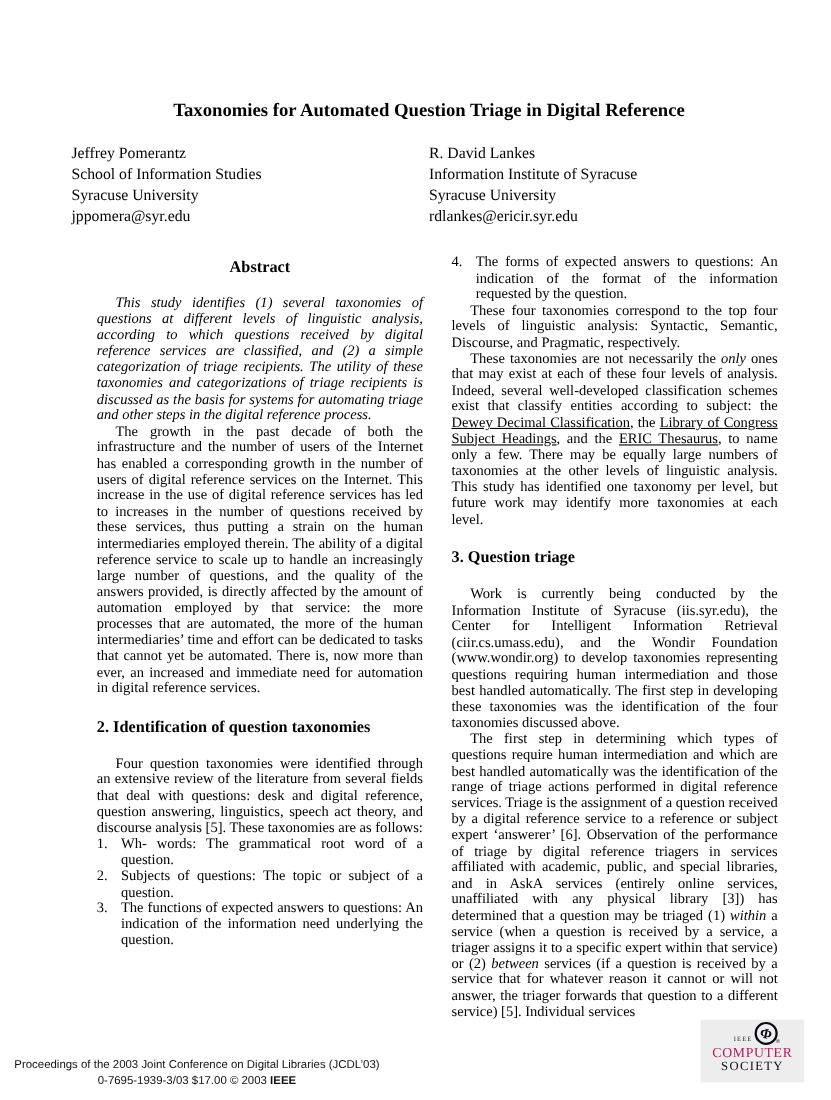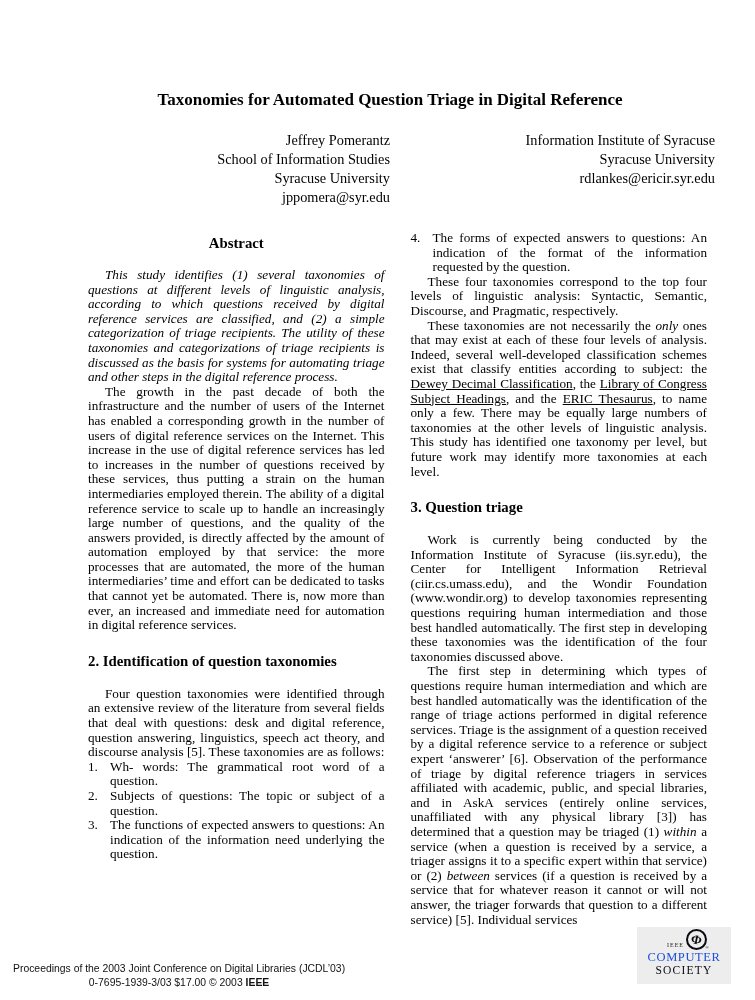--- a/index.html
+++ b/index.html
@@ -14,21 +14,21 @@
   .doc-title {
     text-align: center;
     font-weight: bold;
     font-size: 17px;
     margin: 0 60px;
   }
   .authors {
     display: flex;
     margin: 21px 40px 0 40px;
   }
-  .author-block { flex: 1; text-align: right; font-size: 14.3px; line-height: 19px; }
+  .author-block { flex: 1; text-align: left; font-size: 14.3px; line-height: 19px; }
   .author-name { font-style: normal; }
   .author-line { }
   .columns {
     display: flex;
     margin: 24px 48px 0 63px;
     gap: 26px;
   }
   .col { width: 50%; }
   .abstract-heading {
     text-align: center;
@@ -115,21 +115,21 @@
   .cs-reg {
     position: absolute;
     right: -4px; bottom: -2px;
     font-size: 5px;
     color: #0a0a14;
   }
   .cs-line1 {
     font-family: "Liberation Serif", serif;
     font-size: 12.5px;
     letter-spacing: 0.6px;
-    color: #1d4ed8;
+    color: #be185d;
     margin-top: 1px;
     line-height: 13px;
   }
   .cs-line2 {
     font-family: "Liberation Serif", serif;
     font-size: 11.5px;
     letter-spacing: 1.2px;
     color: #0a0a14;
     line-height: 12px;
   }
@@ -142,20 +142,21 @@
   <div class="doc-title">Taxonomies for Automated Question Triage in Digital Reference</div>
 
   <div class="authors">
     <div class="author-block">
       <div class="author-name">Jeffrey Pomerantz</div>
       <div class="author-line">School of Information Studies</div>
       <div class="author-line">Syracuse University</div>
       <div class="author-line">jppomera@syr.edu</div>
     </div>
     <div class="author-block">
+      <div class="author-name">R. David Lankes</div>
       <div class="author-line">Information Institute of Syracuse</div>
       <div class="author-line">Syracuse University</div>
       <div class="author-line">rdlankes@ericir.syr.edu</div>
     </div>
   </div>
 
   <div class="columns">
 
     <div class="col">
       <div class="abstract-heading">Abstract</div>

